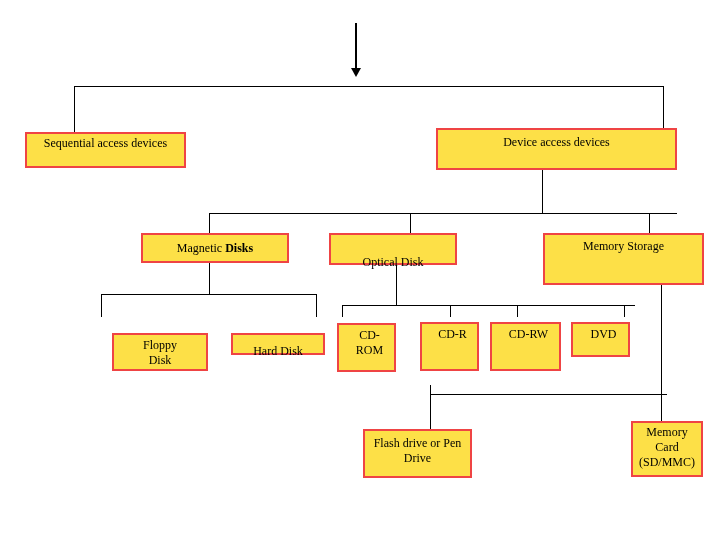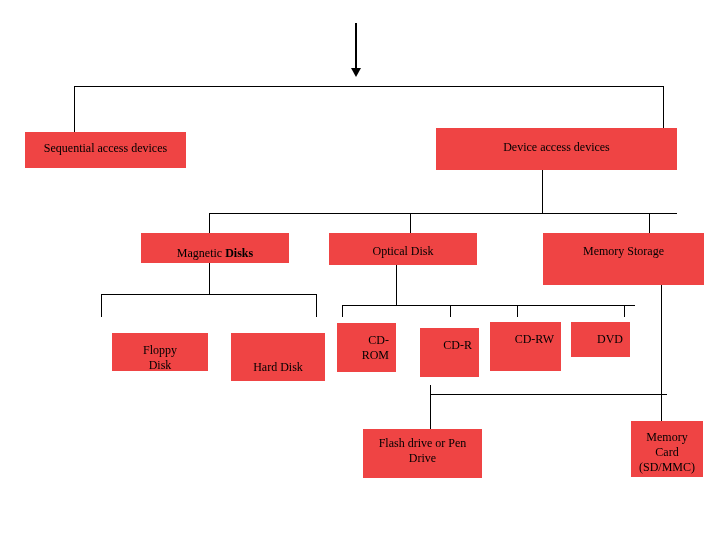--- a/index.html
+++ b/index.html
@@ -12,28 +12,28 @@
     width: 720px;
     height: 540px;
     background: #ffffff;
     overflow: hidden;
     font-family: "Liberation Serif", serif;
     color: #000000;
   }
   .box {
     position: absolute;
     box-sizing: border-box;
-    border: 7px solid #ef4444;
-    background: #ef4444;
+    border: 2px solid #ef4444;
+    background: #fde047;
     font-size: 12px;
     line-height: 15px;
     color: #000000;
   }
   .txt-center { text-align: center; }
-  .txt-left  { text-align: right; }
+  .txt-left  { text-align: center; }
   .h-line, .v-line {
     position: absolute;
     background: #000000;
   }
   .h-line { height: 1px; }
   .v-line { width: 1px; }
   .arrow-shaft {
     position: absolute;
     width: 2px;
     background: #000000;
@@ -86,55 +86,55 @@
   </div>
 
   <div class="box txt-center" style="left:436px; top:128px; width:241px; height:42px; padding-top:5px;">
     <div>Device access devices</div>
   </div>
 
   <div class="box txt-center" style="left:141px; top:233px; width:148px; height:30px; padding-top:6px;">
     <span>Magnetic </span><b>Disks</b>
   </div>
 
-  <div class="box txt-center" style="left:329px; top:233px; width:148px; height:32px; padding-top:4px;">
+  <div class="box txt-center" style="left:329px; top:233px; width:128px; height:32px; padding-top:20px;">
     <div>Optical Disk</div>
   </div>
 
   <div class="box txt-center" style="left:543px; top:233px; width:161px; height:52px; padding-top:4px;">
     <div>Memory Storage</div>
   </div>
 
   <div class="box txt-center" style="left:112px; top:333px; width:96px; height:38px; padding-top:3px;">
     <div>Floppy</div>
     <div>Disk</div>
   </div>
 
-  <div class="box txt-center" style="left:231px; top:333px; width:94px; height:48px; padding-top:20px;">
+  <div class="box txt-center" style="left:231px; top:333px; width:94px; height:22px; padding-top:9px;">
     <div>Hard Disk</div>
   </div>
 
   <div class="box txt-left" style="left:337px; top:323px; width:59px; height:49px; padding:3px 0 0 6px;">
     <div>CD-</div>
     <div>ROM</div>
   </div>
 
-  <div class="box txt-left" style="left:420px; top:322px; width:59px; height:49px; padding:3px 0 0 6px;margin-top:6px;">
+  <div class="box txt-left" style="left:420px; top:322px; width:59px; height:49px; padding:3px 0 0 6px;">
     <div>CD-R</div>
   </div>
 
   <div class="box txt-left" style="left:490px; top:322px; width:71px; height:49px; padding:3px 0 0 6px;">
     <div>CD-RW</div>
   </div>
 
   <div class="box txt-left" style="left:571px; top:322px; width:59px; height:35px; padding:3px 0 0 6px;">
     <div>DVD</div>
   </div>
 
-  <div class="box txt-center" style="left:363px; top:429px; width:119px; height:49px; ">
+  <div class="box txt-center" style="left:363px; top:429px; width:109px; height:49px; padding-top:5px;">
     <div>Flash drive or Pen</div>
     <div>Drive</div>
   </div>
 
   <div class="box txt-center" style="left:631px; top:421px; width:72px; height:56px; padding-top:2px;">
     <div>Memory</div>
     <div>Card</div>
     <div>(SD/MMC)</div>
   </div>
 

